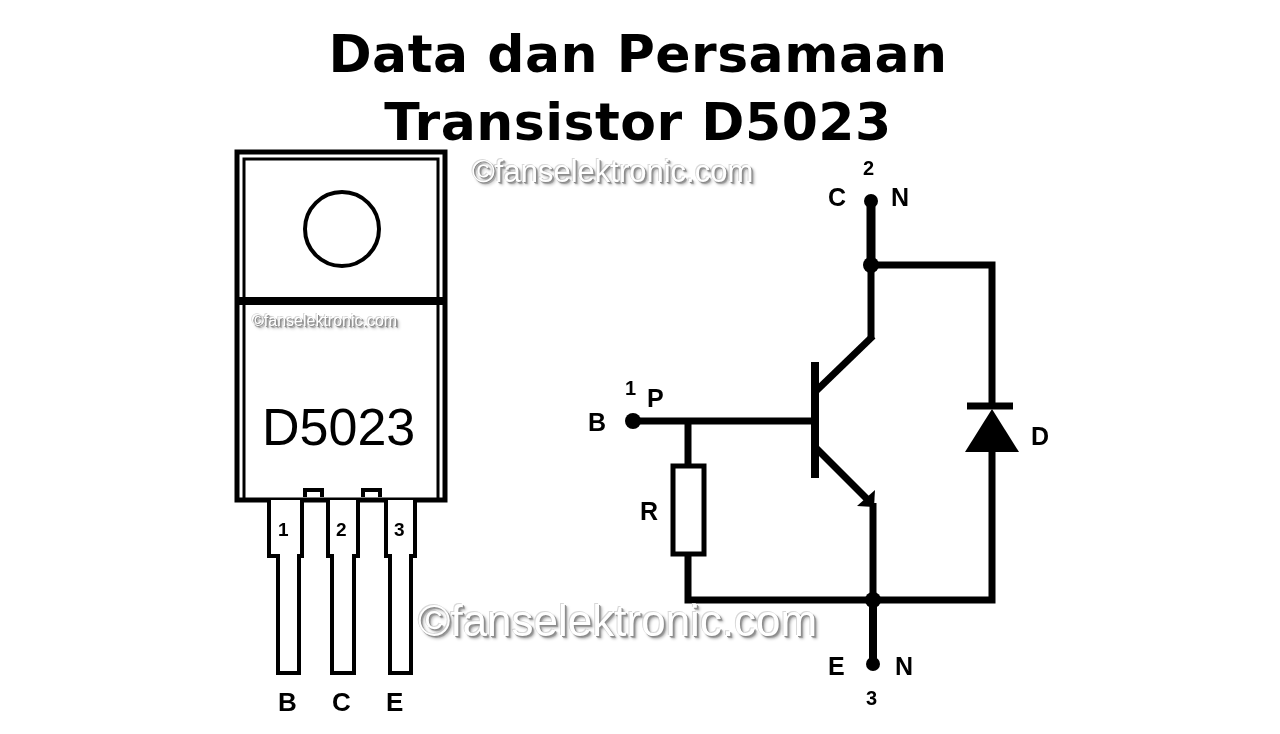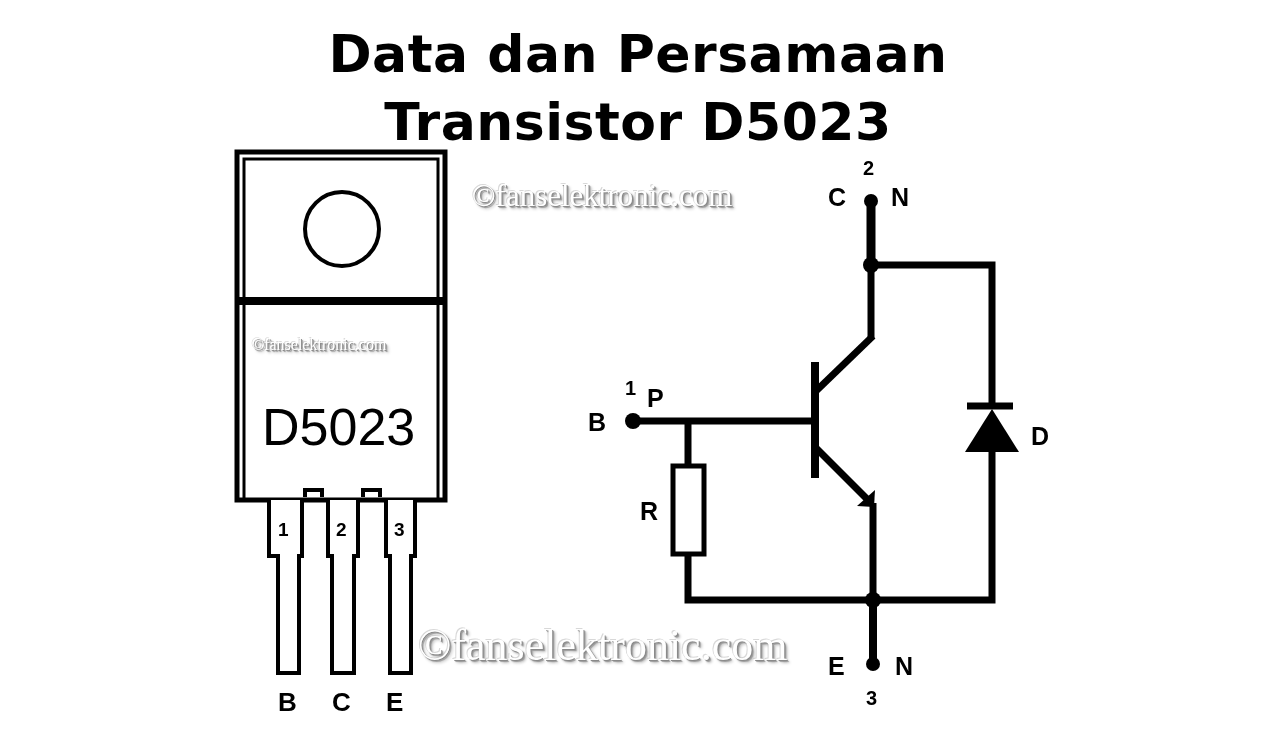--- a/index.html
+++ b/index.html
@@ -1,21 +1,21 @@
 <!DOCTYPE html>
 <html><head>
   <meta charset="utf-8">
   <style>
     html, body { margin: 0; padding: 0; background: #ffffff; }
     body { width: 1280px; height: 734px; position: relative; overflow: hidden; font-family: "DejaVu Sans", sans-serif; }
     .title { position: absolute; left: 0; width: 1276px; text-align: center; font-family: "DejaVu Sans", sans-serif; font-weight: bold; color: #000; font-size: 52px; letter-spacing: 0.5px; line-height: 1; }
     .title.l1 { top: 28px; }
     .title.l2 { top: 96px; }
-    .wm { position: absolute; font-family: Liberation Serif, serif; color: #ffffff; white-space: nowrap;
-          text-shadow: 1px 1px 0 #8a8a8a, 2px 2px 1px #9a9a9a, 3px 3px 3px #bbbbbb, -1px -1px 0 #d8d8d8; margin-top: 24px; }
+    .wm { position: absolute; font-family: Liberation Sans, sans-serif; color: #ffffff; white-space: nowrap;
+          text-shadow: 1px 1px 0 #8a8a8a, 2px 2px 1px #9a9a9a, 3px 3px 3px #bbbbbb, -1px -1px 0 #d8d8d8; }
     .wm-top { left: 472px; top: 154px; font-size: 31px; }
     .wm-pkg { left: 252px; top: 312px; font-size: 16px; }
     .wm-bottom { left: 418px; top: 596px; font-size: 44px; }
     svg { position: absolute; left: 0; top: 0; }
     .lbl { position: absolute; font-family: "Liberation Sans", sans-serif; font-weight: bold; color: #000; line-height: 1; }
   </style>
 </head>
 <body>
 
 <div class="title l1">Data dan Persamaan</div>

